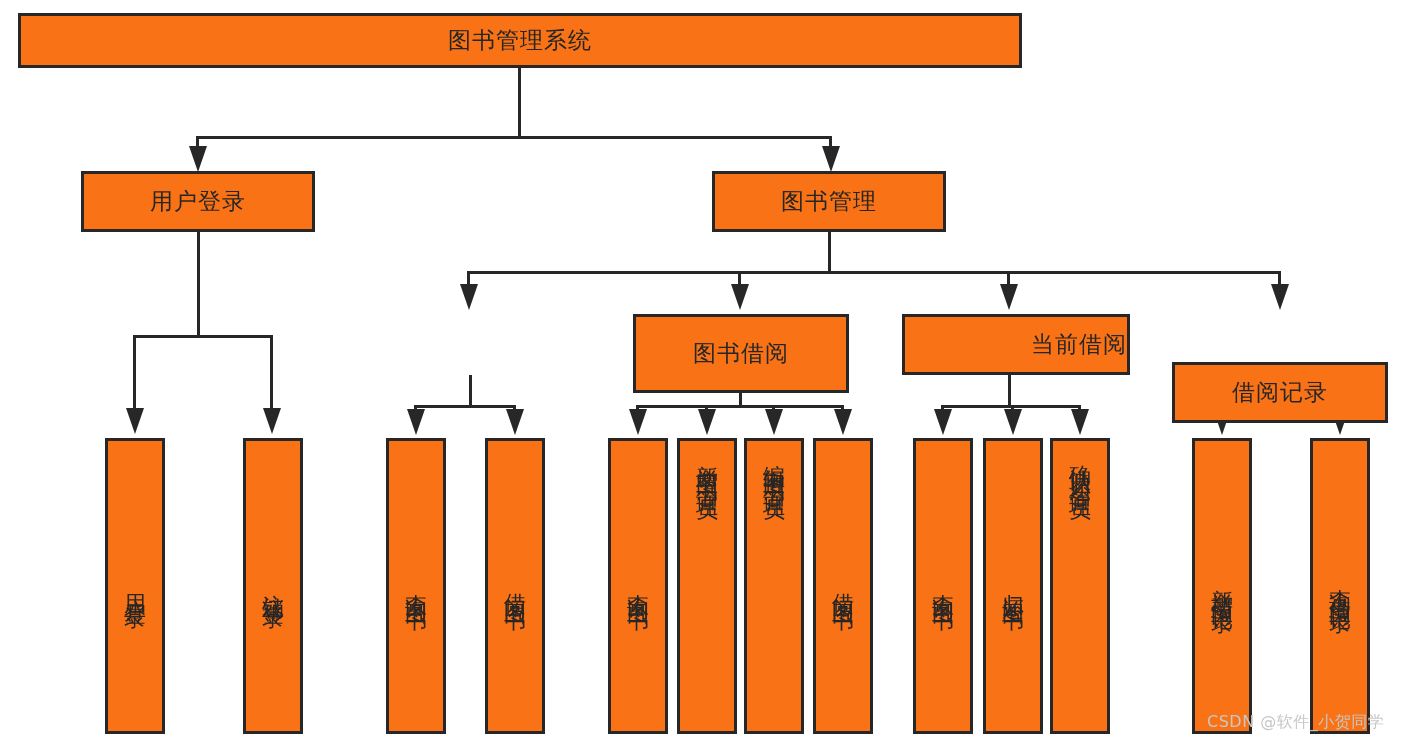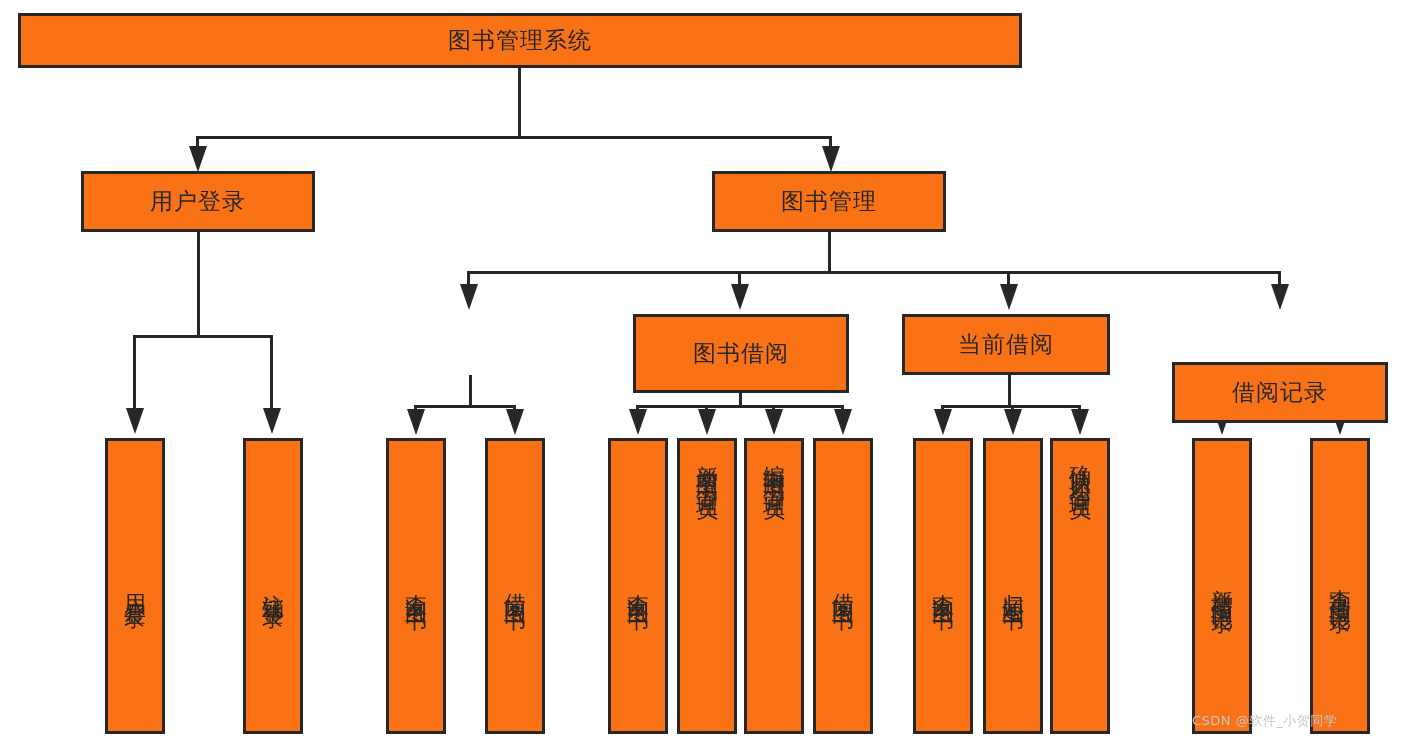--- a/index.html
+++ b/index.html
@@ -60,23 +60,24 @@
     position: absolute;
     width: 0;
     height: 0;
     border-left: 9px solid transparent;
     border-right: 9px solid transparent;
     border-top: 26px solid #272727;
   }
   .watermark {
     position: absolute;
     color: #c7c7c7;
-    font-size: 13px;
+    font-size: 16px;
     white-space: nowrap;
     letter-spacing: 0.5px;
+    margin-left: 15px;
   }
 </style>
 </head>
 <body>
 
 <div id="canvas">
 
   <div class="edge v" style="left:518px; top:68px; height:68px;"></div>
   <div class="edge h" style="left:196px; top:136px; width:636px;"></div>
   <div class="edge v" style="left:196px; top:136px; height:18px;"></div>
@@ -143,21 +144,21 @@
   <div class="node horiz" style="left:81px; top:171px; width:234px; height:61px;">
     <span class="nlabel">用户登录</span>
   </div>
   <div class="node horiz" style="left:712px; top:171px; width:234px; height:61px;">
     <span class="nlabel">图书管理</span>
   </div>
 
   <div class="node horiz" style="left:633px; top:314px; width:216px; height:79px;">
     <span class="nlabel">图书借阅</span>
   </div>
-  <div class="node horiz" style="left:902px; top:314px; width:208px; height:61px;">
+  <div class="node horiz" style="left:902px; top:314px; width:228px; height:61px;justify-content:flex-end;">
     <span class="nlabel">当前借阅</span>
   </div>
   <div class="node horiz" style="left:1172px; top:314px; width:216px; height:61px;margin-top:48px;">
     <span class="nlabel">借阅记录</span>
   </div>
 
   <div class="node vert centered" style="left:105px; top:438px; width:60px; height:296px;">
     <span class="nlabel">用户登录</span>
   </div>
   <div class="node vert centered" style="left:243px; top:438px; width:60px; height:296px;">

